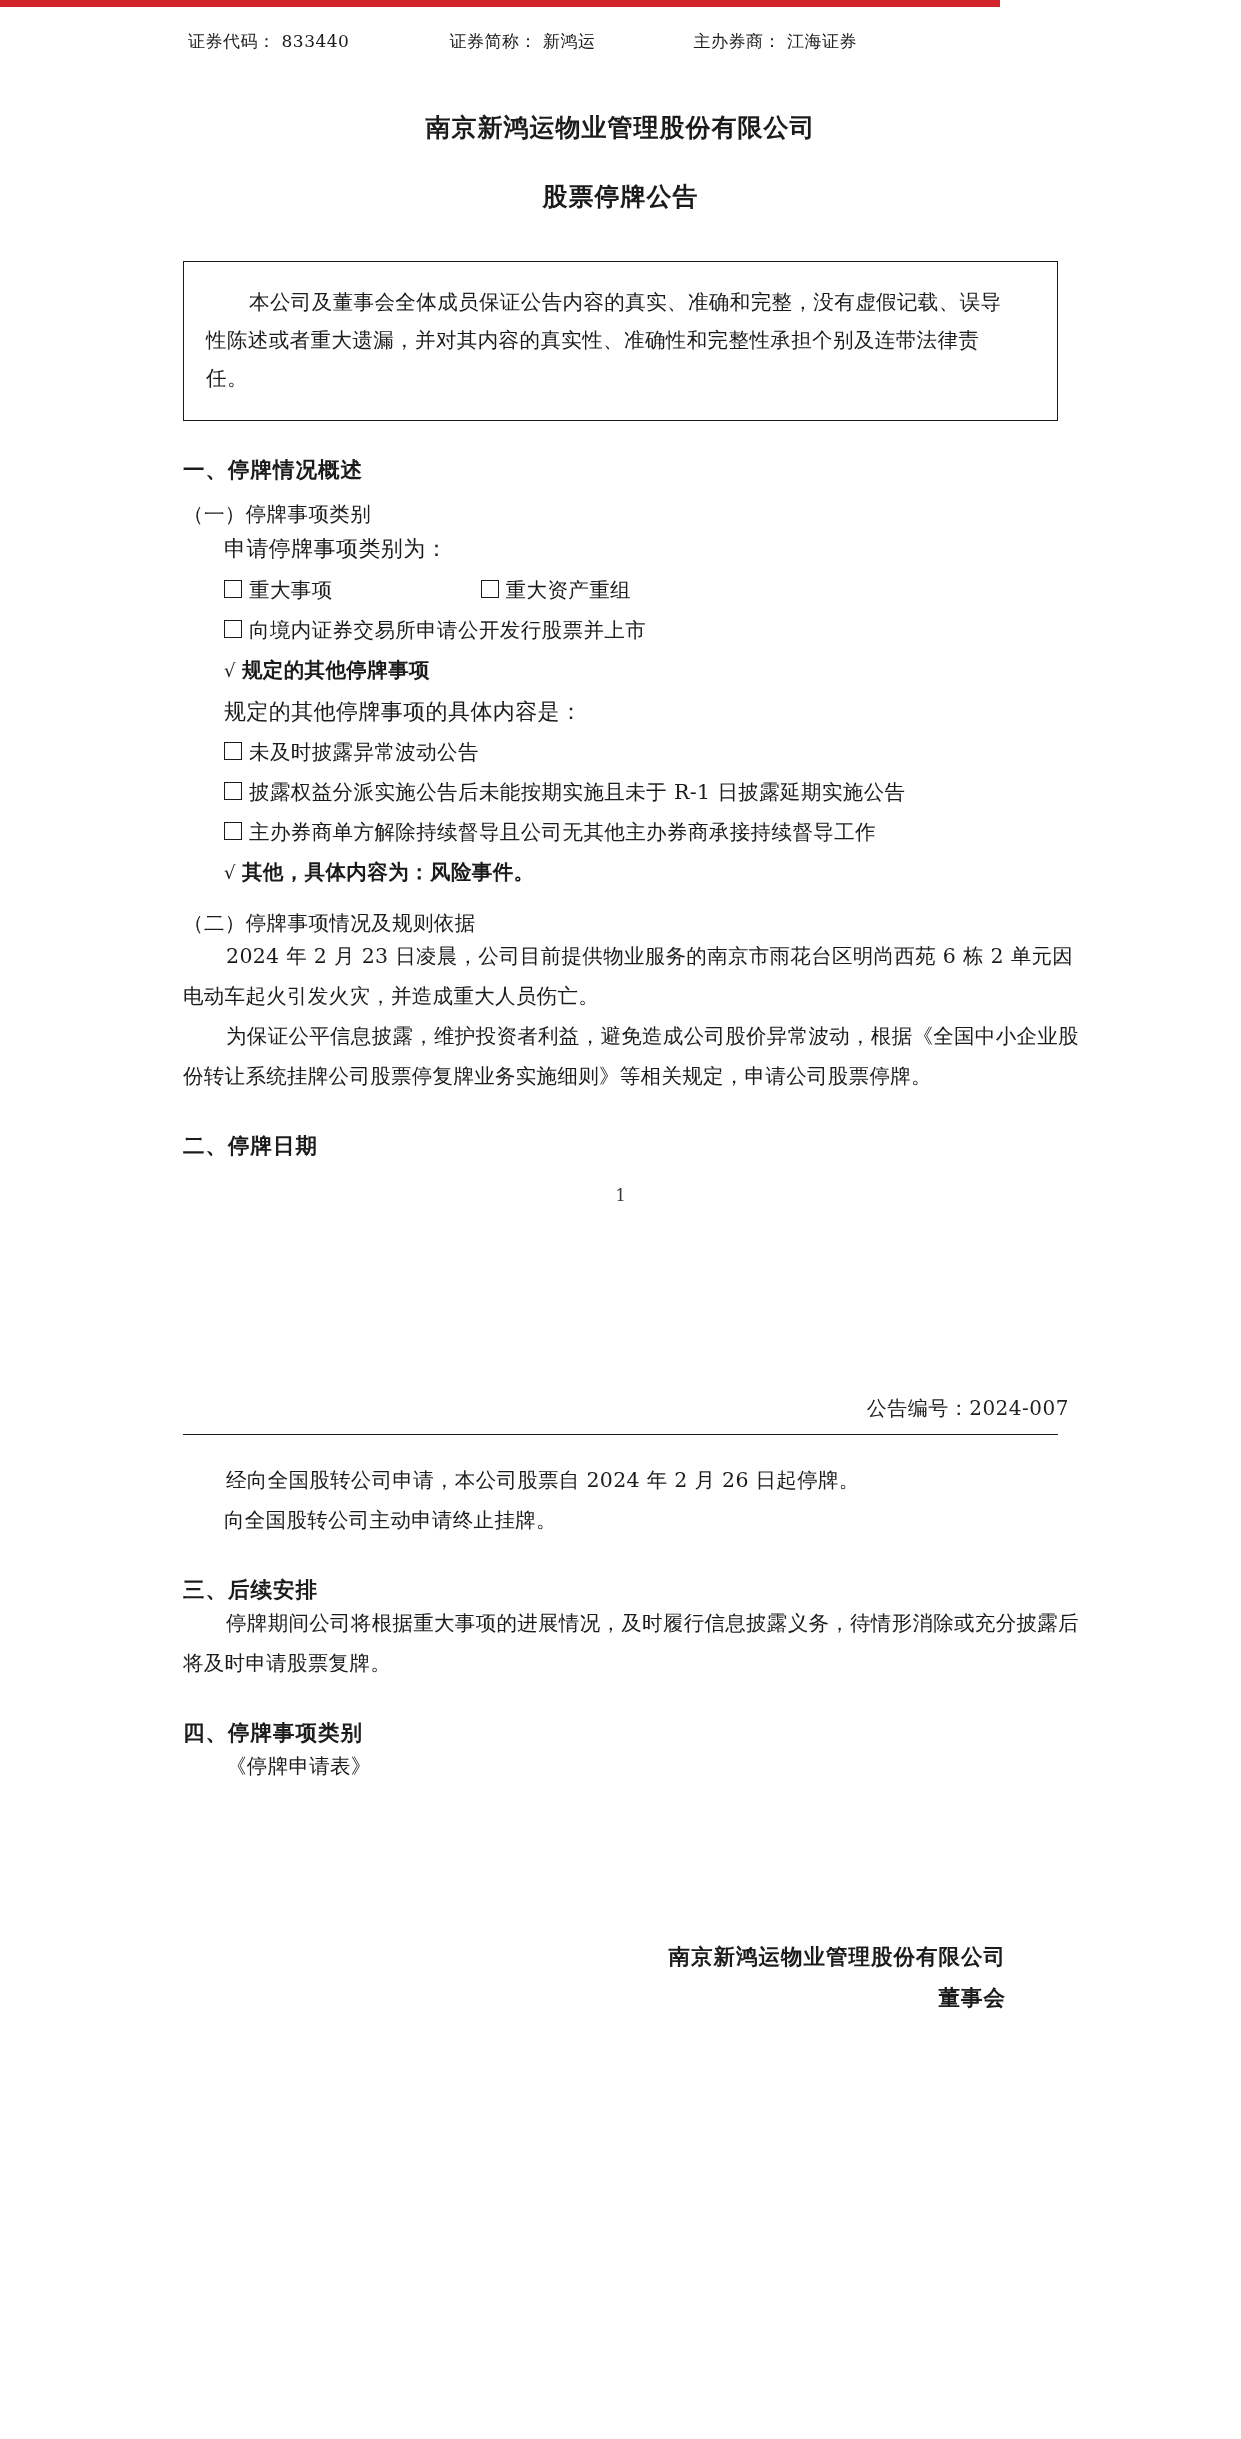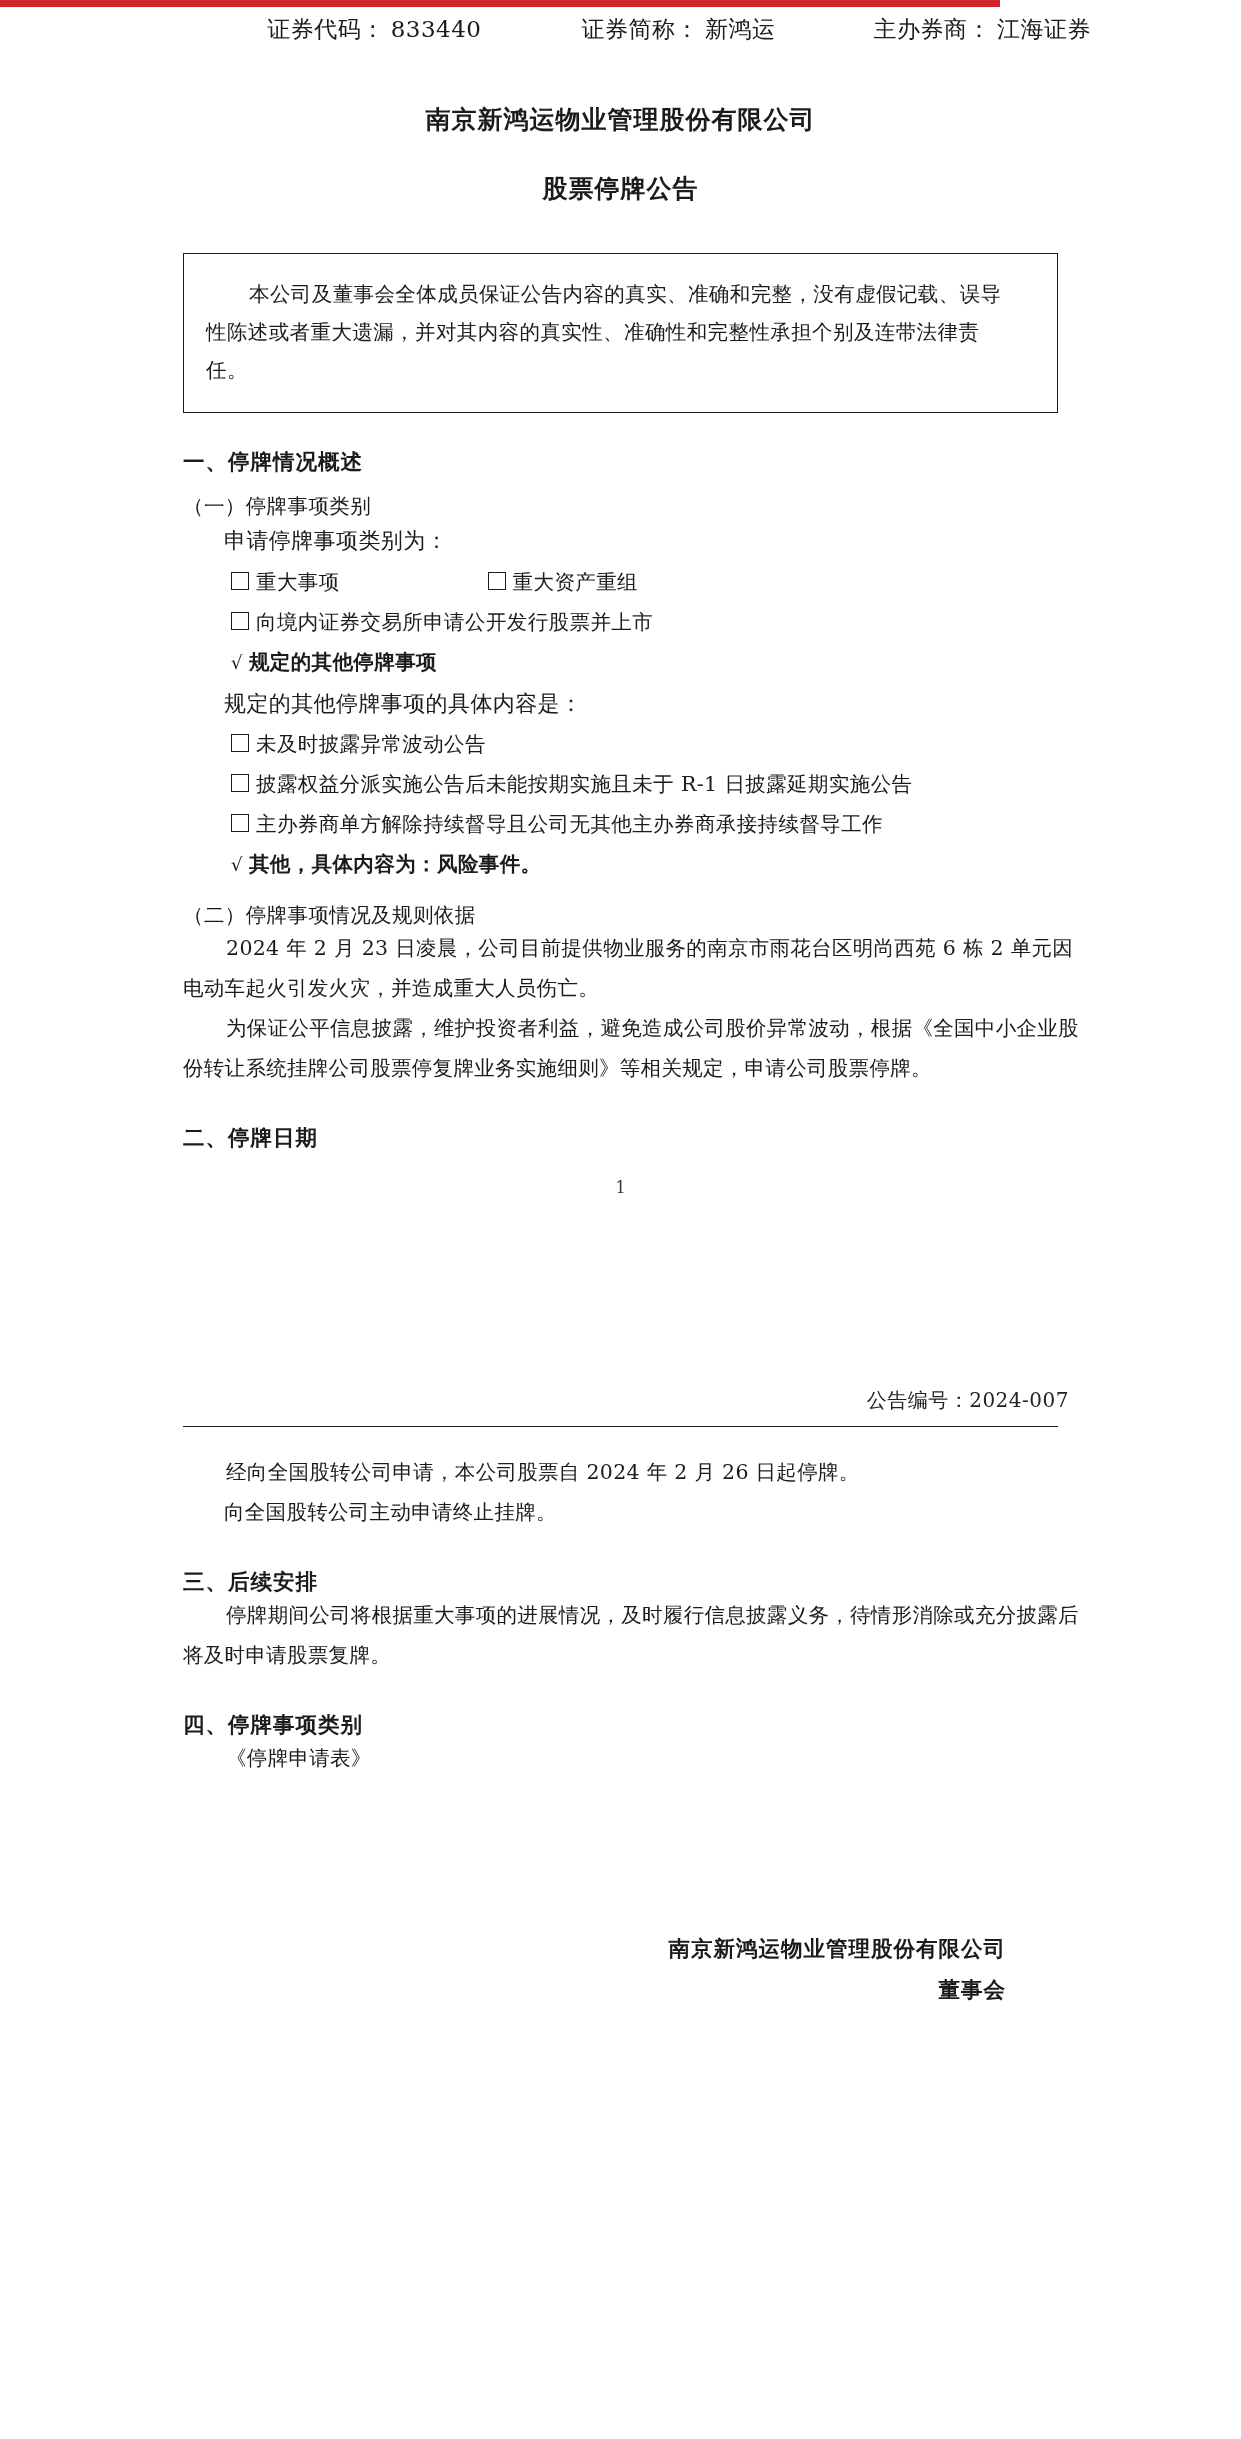--- a/index.html
+++ b/index.html
@@ -30,24 +30,23 @@
     background: #d0252b;
   }
   .content {
     padding: 0 150px 0 150px;
     box-sizing: border-box;
   }
   
   .header-row {
     display: flex;
     align-items: baseline;
-    padding-top: 14px;
-    font-size: 23px;
+    padding-top: 30px;
+    font-size: 17px;
     letter-spacing: 0.5px;
-    justify-content: flex-end;
   }
   .header-row .cell {
     white-space: nowrap;
   }
   .header-row .cell.code { margin-left: 38px; }
   .header-row .cell.abbr { margin-left: 100px; }
   .header-row .cell.sponsor { margin-left: 98px; }
   .header-row .label { }
   .header-row .value { margin-left: 6px; }
 
@@ -110,21 +109,20 @@
   .para.cont { text-indent: 0; }
   .checkbox-row {
     display: flex;
     font-size: 20.5px;
     line-height: 1.95;
     margin-left: 74px;
     letter-spacing: 0.4px;
   }
   .checkbox-row .opt {
     white-space: nowrap;
-    margin-left: 7px;
   }
   .checkbox-row .opt.second {
     margin-left: 148px;
   }
   .box-glyph {
     display: inline-block;
     width: 0.78em;
     height: 0.78em;
     border: 1px solid #1b1b1b;
     margin-right: 7px;

